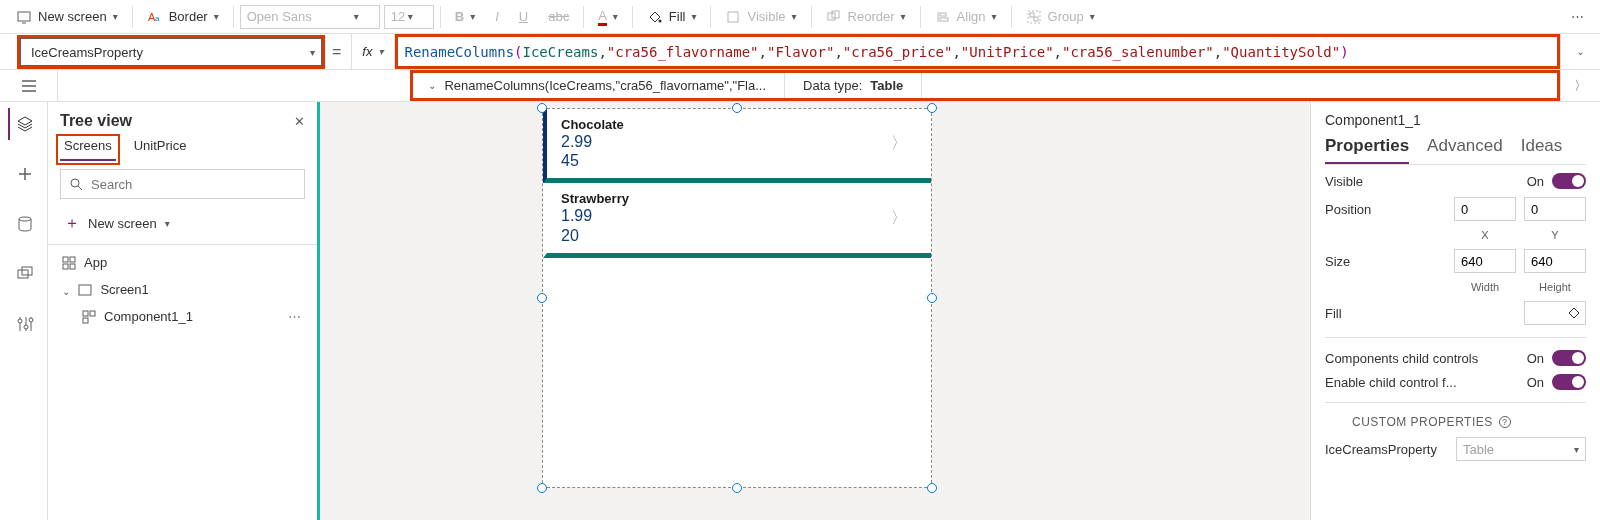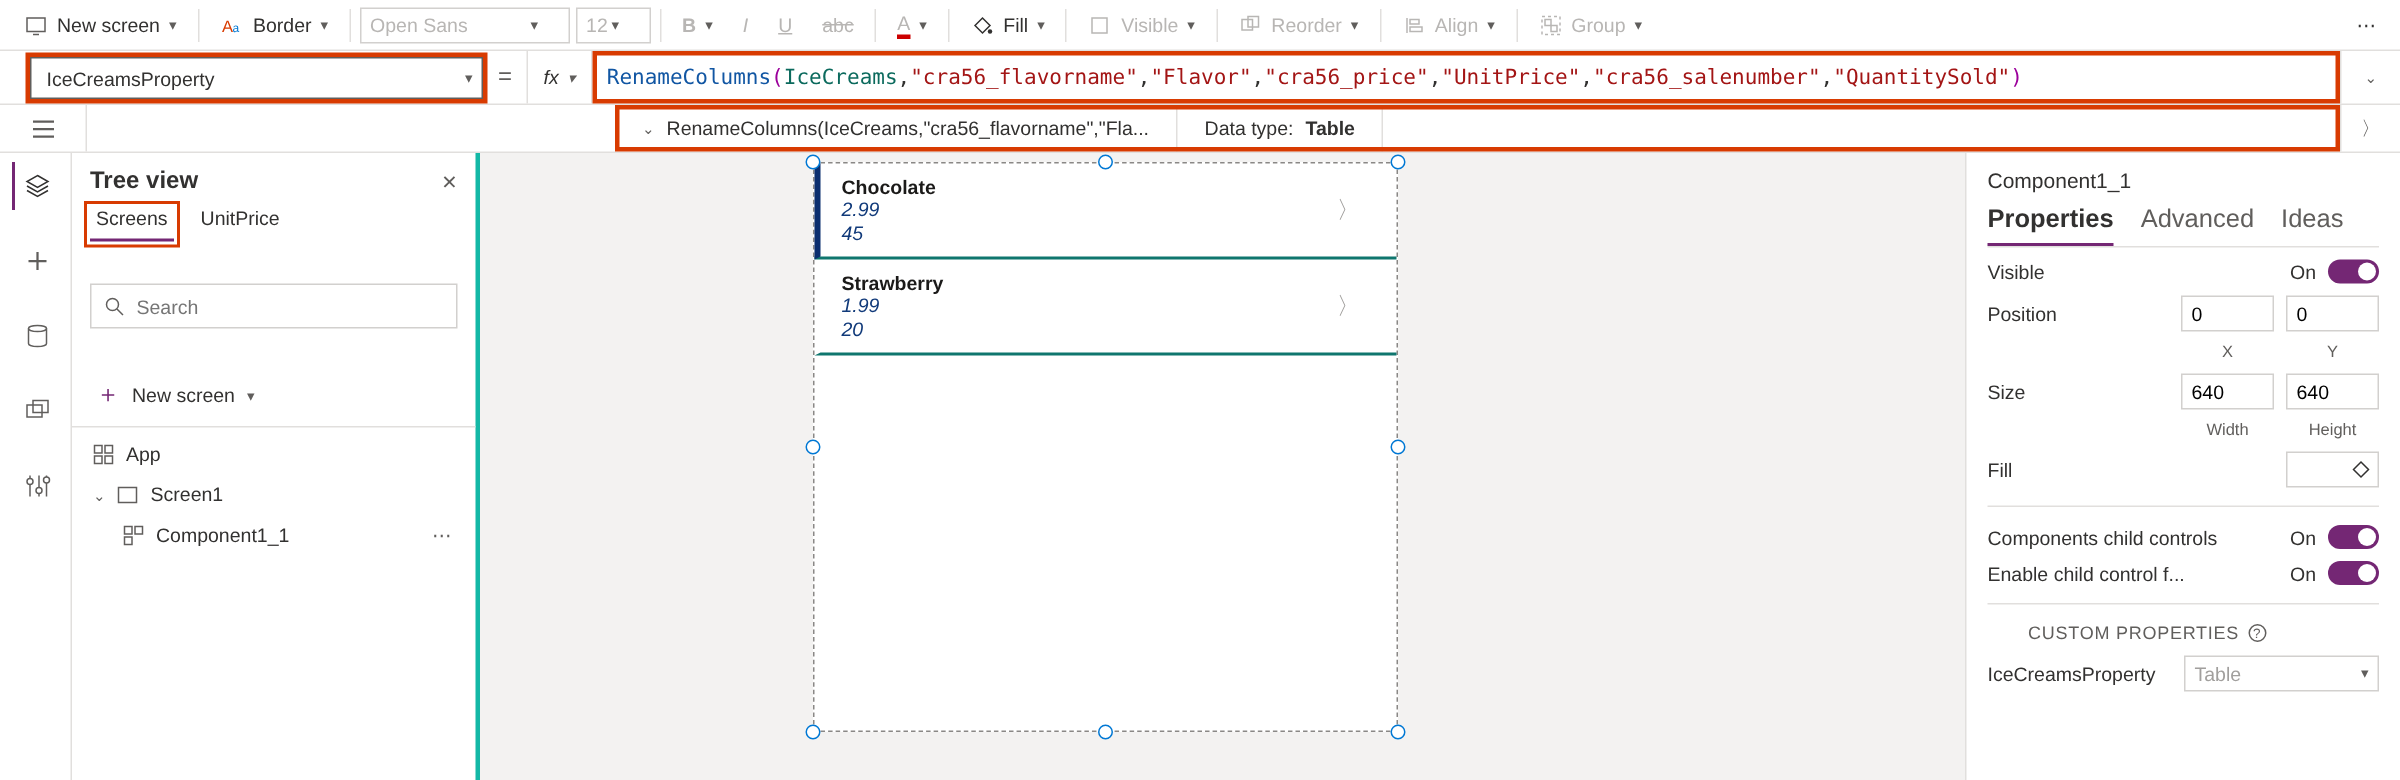--- a/index.html
+++ b/index.html
@@ -60,41 +60,41 @@
   .rail-btn.active { border-left:2px solid #742774; }
   
   
   .treepanel { width: 272px; border-right:3px solid #14b8a6; display:flex; flex-direction:column; }
   .tp-header { display:flex; align-items:center; padding: 10px 12px 4px 12px; }
   .tp-header h3 { font-weight:600; font-size:16px; flex:1; }
   .tp-close { color:#605e5c; cursor:pointer; }
   .tp-tabs { display:flex; gap:18px; padding: 4px 12px 0 12px; font-size:13px; }
   .tp-tab { padding-bottom:6px; cursor:pointer; }
   .tp-tab.active { border-bottom:2px solid #742774; color:#323130; font-weight:400; outline:2px solid #d83b01; outline-offset:2px; padding-left:4px; padding-right:4px;}
-  .tp-search { margin:28px 12px; border:1px solid #d2d0ce; height:30px; display:flex; align-items:center; padding:0 8px; gap:8px; color:#605e5c;}
+  .tp-search { margin:8px 12px; border:1px solid #d2d0ce; height:30px; display:flex; align-items:center; padding:0 8px; gap:8px; color:#605e5c;}
   .tp-search input { border:none; outline:none; flex:1; font-size:13px; }
   .tp-newscreen { display:flex; align-items:center; gap:8px; padding:6px 16px; color:#323130; cursor:pointer;}
   .tp-row { display:flex; align-items:flex-end; gap:8px; padding:6px 14px; color:#323130; cursor:pointer; }
   .tp-row.indent1 { padding-left: 14px; }
   .tp-row.indent2 { padding-left: 34px; }
   .tp-row .more { margin-left:auto; color:#605e5c; letter-spacing:2px; }
   
   
   .canvas { flex:1; background:#f3f2f1; position:relative; overflow:hidden; }
   .component-frame {
     position:absolute; left:222px; top:6px; width:390px; height:380px;
     background:#fff; border:1px dashed #8a8886;
   }
   .sel-handle { position:absolute; width:10px; height:10px; background:#fff; border:1px solid #0078d4; border-radius:50%; }
   .h-tl{top:-6px;left:-6px}.h-tc{top:-6px;left:calc(50% - 5px)}.h-tr{top:-6px;right:-6px}
   .h-ml{top:calc(50% - 5px);left:-6px}.h-mr{top:calc(50% - 5px);right:-6px}
   .h-bl{bottom:-6px;left:-6px}.h-bc{bottom:-6px;left:calc(50% - 5px)}.h-br{bottom:-6px;right:-6px}
-  .list-item { border-bottom:2px solid #0f766e; padding:8px 24px 8px 14px; position:relative; border-left:4px solid #0b2e6f; display:flex; justify-content:space-between; align-items:center;}
+  .list-item { border-bottom:5px solid #0f766e; padding:8px 24px 8px 14px; position:relative; border-left:4px solid #0b2e6f; display:flex; justify-content:space-between; align-items:center;}
   .list-item .title { font-weight:600; font-size:13px; color:#1b1a19; }
-  .list-item .sub { font-size:13px; color:#113a7a; line-height:1.2;font-style:italic; }
+  .list-item .sub { font-size:16px; color:#113a7a; line-height:1.2; }
   .list-item .chev-r { color:#a19f9d; font-size:16px; }
   
   
   .props { width:290px; border-left:1px solid #e1dfdd; display:flex; flex-direction:column; padding: 10px 14px; gap:8px; }
   .props h4 { font-size:14px; font-weight:400; color:#323130; }
   .props-tabs { display:flex; gap:18px; font-size:17px; border-bottom:1px solid #e1dfdd; }
   .props-tab { padding-bottom:6px; cursor:pointer; color:#605e5c;}
   .props-tab.active { border-bottom:2px solid #742774; color:#323130; font-weight:600;}
   .prow { display:flex; align-items:center; font-size:13px; color:#323130; }
   .prow .lab { flex:1; }

